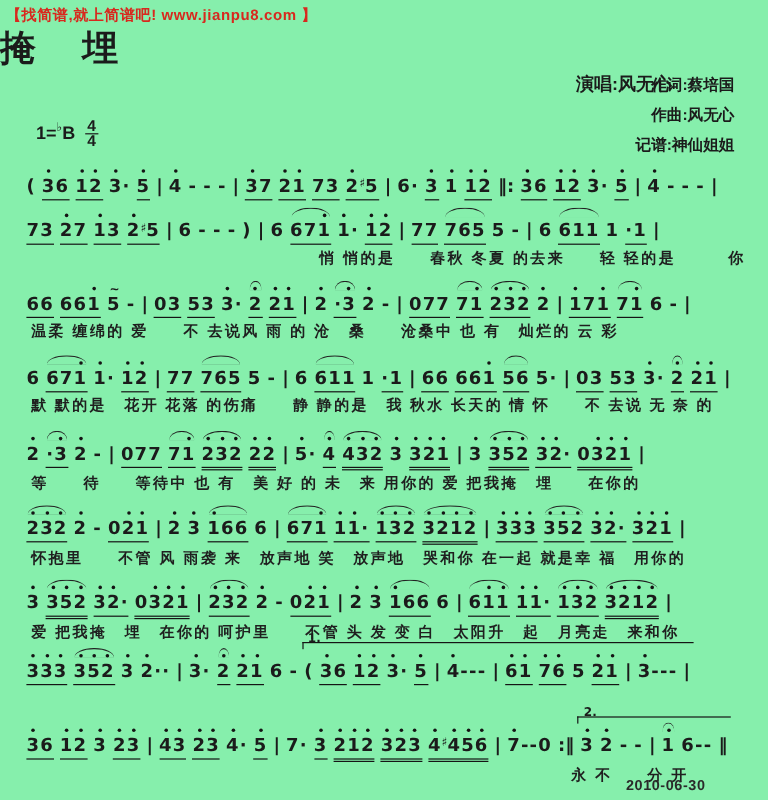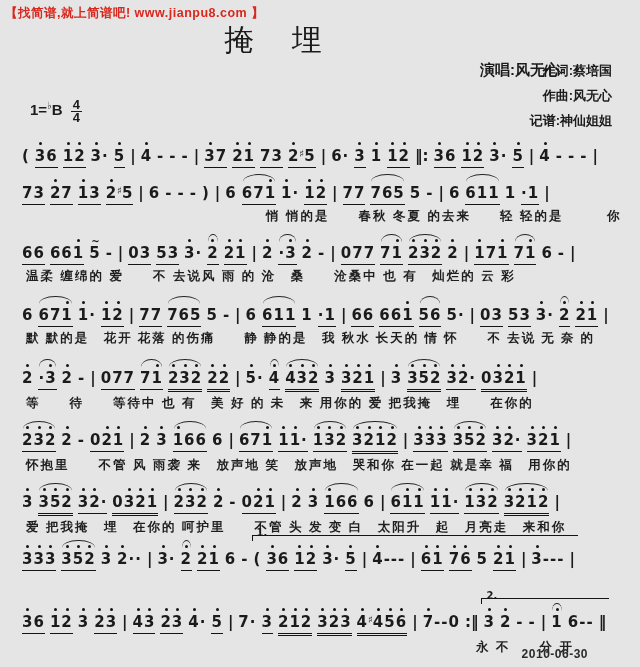--- a/index.html
+++ b/index.html
@@ -1,23 +1,23 @@
 <!DOCTYPE html>
 <html><head>
 <meta charset="utf-8">
 <style>
   html,body{margin:0;padding:0;}
   body{font-family:"Liberation Sans","DejaVu Sans",sans-serif;}
-  #page{position:relative;width:640px;height:667px;background:#e5e5e5;overflow:hidden;color:#1b1b1b;}
+  #page{position:relative;width:640px;height:667px;background:#86efac;overflow:hidden;color:#1b1b1b;}
 
   
   .banner{position:absolute;top:5px;left:5px;font-size:12.5px;font-weight:bold;color:#d8281e;letter-spacing:.5px;white-space:nowrap;}
 
   
-  .title{position:absolute;top:20px;left:0;width:560px;text-align:center;font-size:30px;font-weight:normal;letter-spacing:14px;font-family:"DejaVu Sans",sans-serif;}
+  .title{position:absolute;top:20px;left:0;width:560px;text-align:left;font-size:30px;font-weight:bold;letter-spacing:14px;font-family:"DejaVu Sans",sans-serif;}
   .singer{position:absolute;top:61px;left:0;width:560px;text-align:right;font-size:15px;font-weight:bold;}
   .credits{position:absolute;top:58px;right:28px;font-size:13px;font-weight:bold;line-height:25px;text-align:right;white-space:nowrap;}
   .keysig{position:absolute;top:99px;left:30px;font-size:15px;font-weight:bold;}
   .keysig sup{font-size:10px;}
   .frac{display:inline-block;vertical-align:middle;text-align:center;margin-left:8px;line-height:12px;font-size:13px;}
   .frac .t{display:block;border-bottom:1.4px solid #1b1b1b;padding:0 2px;}
   .frac .b{display:block;padding:0 2px;}
 
   
   #score{position:absolute;left:0;top:0;width:640px;height:667px;}

